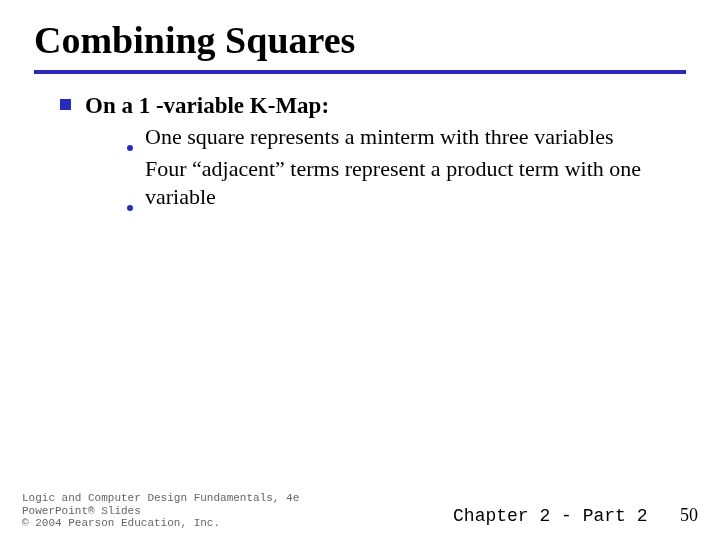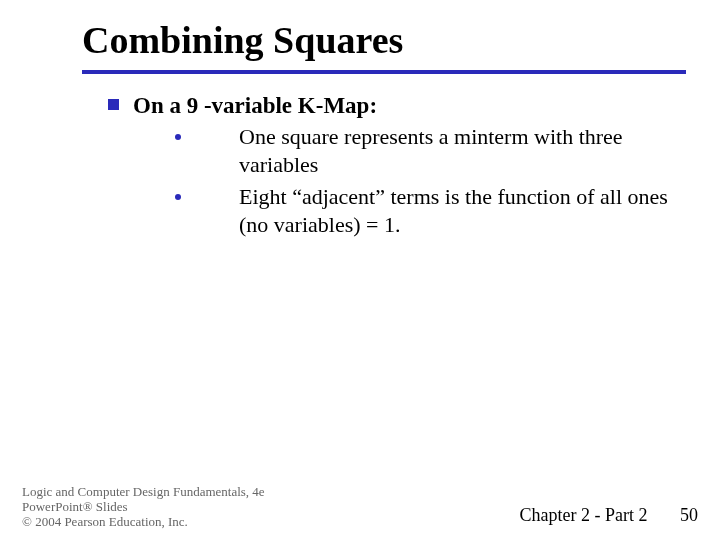--- a/index.html
+++ b/index.html
@@ -1,53 +1,53 @@
 <!DOCTYPE html>
 <html><head>
 <meta charset="utf-8">
 <style>
   * { margin: 0; padding: 0; box-sizing: border-box; }
   html, body { width: 720px; height: 540px; background: #fff; font-family: "Times New Roman", Times, serif; color: #000; }
-  .slide { position: relative; width: 720px; height: 540px; padding-left: 48px; }
+  .slide { position: relative; width: 720px; height: 540px; }
   .title { font-size: 38px; font-weight: bold; padding: 18px 0 8px 34px; }
   .rule { height: 4px; background: #2a2aba; margin: 0 34px 18px 34px; }
   .content { padding: 0 48px 0 60px; }
   .bullet-row { display: flex; align-items: flex-start; margin-bottom: 14px; }
   .sq { width: 11px; height: 11px; background: #2a2aba; flex: 0 0 11px; margin-top: 7px; margin-right: 14px; }
   .b-text { font-size: 23px; font-weight: bold; line-height: 1.25; }
   .sub-list { margin-left: 42px; margin-top: 2px; }
-  .sub-row { display: flex; align-items: flex-start; margin-bottom: 4px; gap: 46px; }
+  .sub-row { display: flex; align-items: flex-end; margin-bottom: 4px; }
   .dot { width: 6px; height: 6px; border-radius: 50%; background: #2a2aba; flex: 0 0 6px; margin-top: 11px; margin-right: 12px; }
   .s-text { font-size: 22px; line-height: 1.28; }
-  .footer-left { position: absolute; left: 22px; bottom: 10px; font-family: Liberation Serif, serif; font-size: 13px; color: #666; line-height: 1.15; }
+  .footer-left { position: absolute; left: 22px; bottom: 10px; font-family: Liberation Mono, monospace; font-size: 11px; color: #666; line-height: 1.15; }
   .footer-right { position: absolute; right: 22px; bottom: 14px; font-size: 18px; }
-  .chap { margin-right: 28px; }
+  .chap { margin-right: 28px; font-family: Liberation Mono, monospace; }
 </style>
 </head>
 <body>
 
 <div class="slide">
   <div class="title">Combining Squares</div>
   <div class="rule"></div>
 
   <div class="content">
 
 
     <div class="bullet-row">
       <div class="sq"></div>
       <div style="flex:1">
-        <div class="b-text">On a 9 -variable K-Map:</div>
+        <div class="b-text">On a 1 -variable K-Map:</div>
         <div class="sub-list">
           <div class="sub-row">
             <div class="dot"></div>
             <div class="s-text">One square represents a minterm with three variables</div>
           </div>
           <div class="sub-row">
             <div class="dot"></div>
-            <div class="s-text">Eight “adjacent” terms is the function of all ones (no variables) = 1.</div>
+            <div class="s-text">Four “adjacent” terms represent a product term with one variable</div>
           </div>
         </div>
       </div>
     </div>
 
   </div>
 
   <div class="footer-left">
     <div>Logic and Computer Design Fundamentals, 4e</div>
     <div>PowerPoint® Slides</div>

